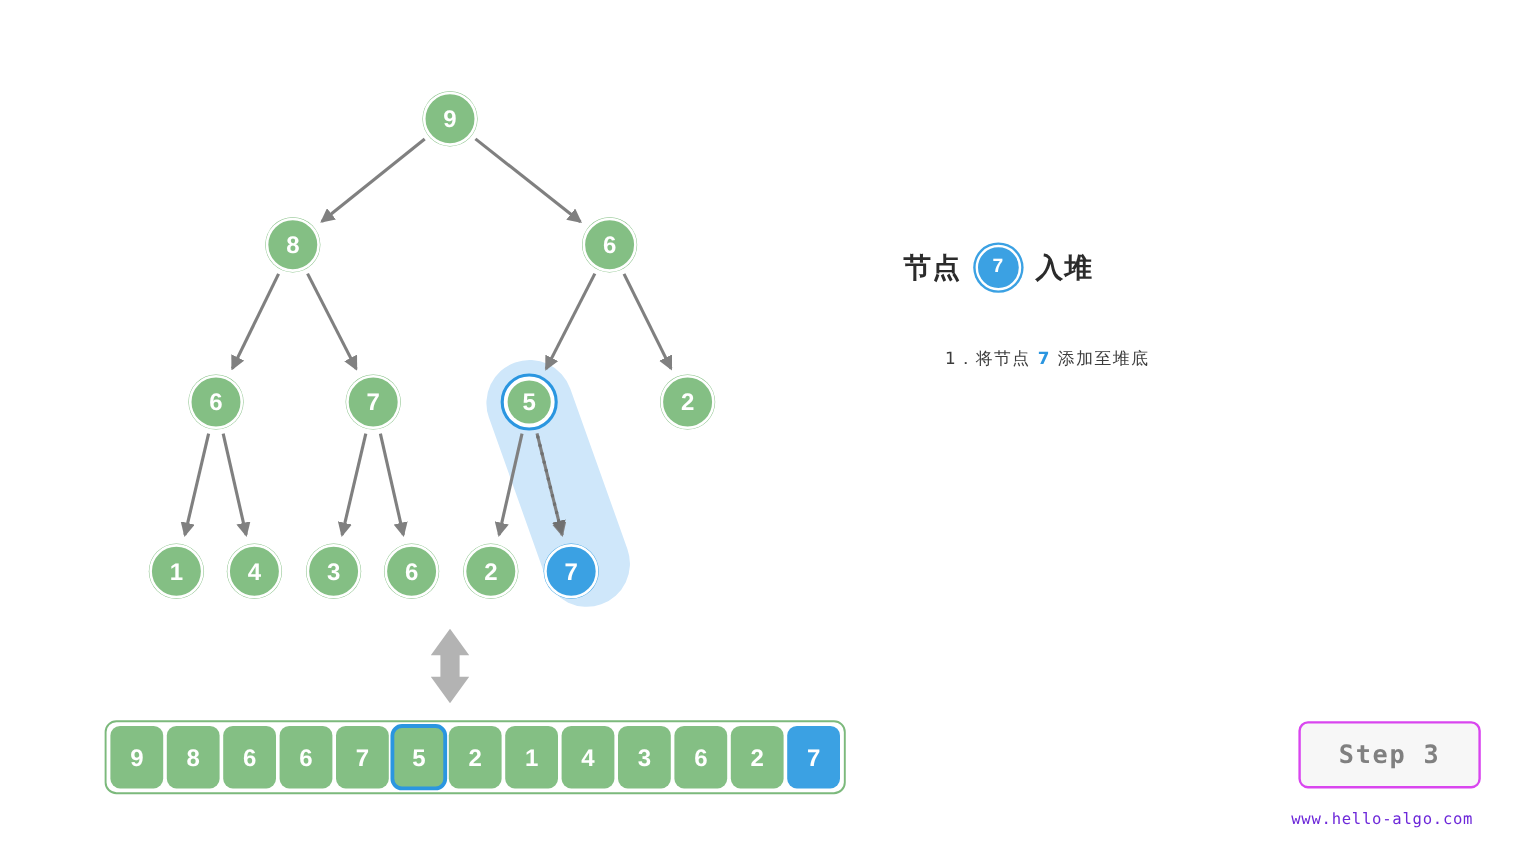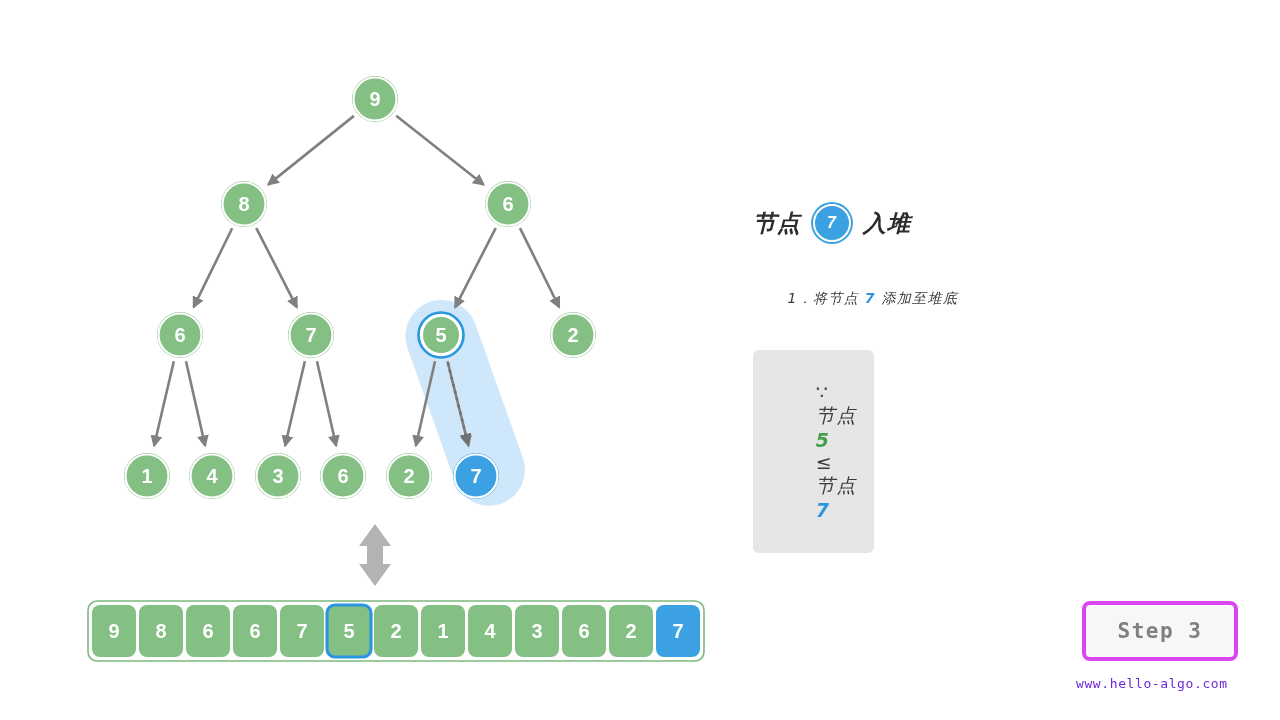--- a/index.html
+++ b/index.html
@@ -7,21 +7,21 @@
     width: 1280px; height: 720px;
     background: #ffffff;
     font-family: "Liberation Sans", "DejaVu Sans", sans-serif;
     overflow: hidden;
   }
   #stage { position: relative; width: 1280px; height: 720px; }
 
   svg.figure { position: absolute; left: 0; top: 0; width: 1280px; height: 720px; }
 
   
-  .panel { position: absolute; left: 753px; top: 200px; width: 470px; font-style: italic; }
+  .panel { position: absolute; left: 753px; top: 200px; width: 470px; }
 
   .panel-title {
     display: flex; align-items: center;
     font-size: 23px; font-weight: bold; color: #2b2b2b;
     letter-spacing: 1px;
     height: 46px;
   }
   .panel-title .t-txt { white-space: pre; }
 
   .badge-circle {
@@ -56,21 +56,21 @@
     font-family: "DejaVu Sans", "Liberation Sans", sans-serif;
   }
   .note-box .g { color: #43a047; font-weight: bold; }
   .note-box .b { color: #2b96e0; font-weight: bold; }
 
   
   .step-badge {
     position: absolute; left: 1082px; top: 601px;
     width: 148px; height: 52px;
     background: #f7f7f7;
-    border: 4px solid #d946ef;
+    border: 2px solid #d946ef;
     border-radius: 8px;
     display: flex; align-items: center; justify-content: center;
     color: #808080; font-size: 21px; font-weight: bold;
     letter-spacing: 1.5px;
     font-family: "DejaVu Sans Mono", "Liberation Mono", monospace;
   }
   .watermark {
     position: absolute; left: 1076px; top: 676px;
     color: #6d28d9; font-size: 13px; letter-spacing: 0.6px;
     font-family: "DejaVu Sans Mono", "Liberation Mono", monospace;
@@ -249,25 +249,17 @@
       <span class="t-txt">节点</span>
       <span class="badge-circle">7</span>
       <span class="t-txt">入堆</span>
     </div>
 
     <div class="step-line">
       <span>1．</span><span>将节点 </span><span class="num-blue">7</span><span> 添加至堆底</span>
     </div>
 
 
-    <div class="note-box">
-      <span>∵</span>
-      <span>节点</span>
-      <span class="g">5</span>
-      <span>≤</span>
-      <span>节点</span>
-      <span class="b">7</span>
-    </div>
   </div>
 
   <div class="step-badge">Step 3</div>
   <div class="watermark">www.hello-algo.com</div>
 </div>
 
 </body></html>

